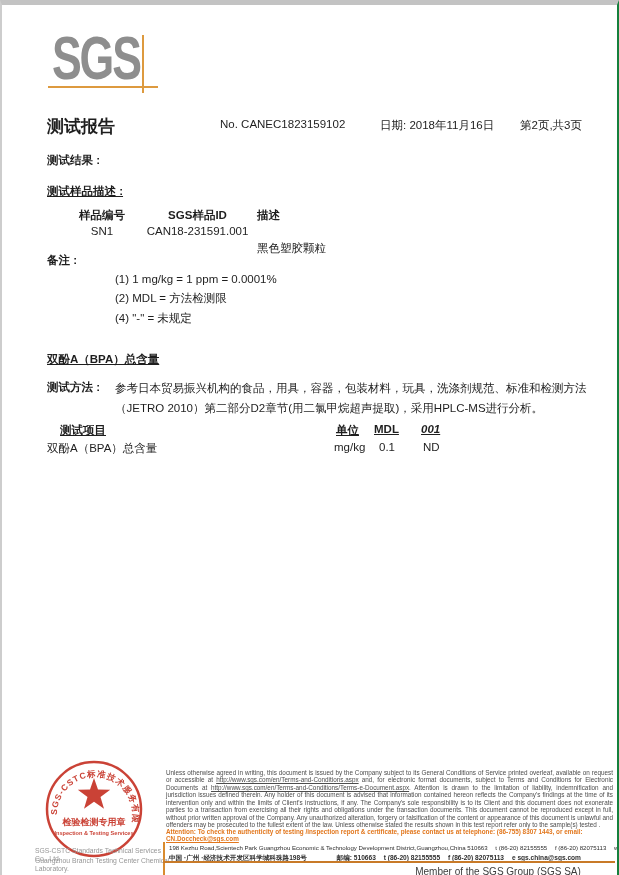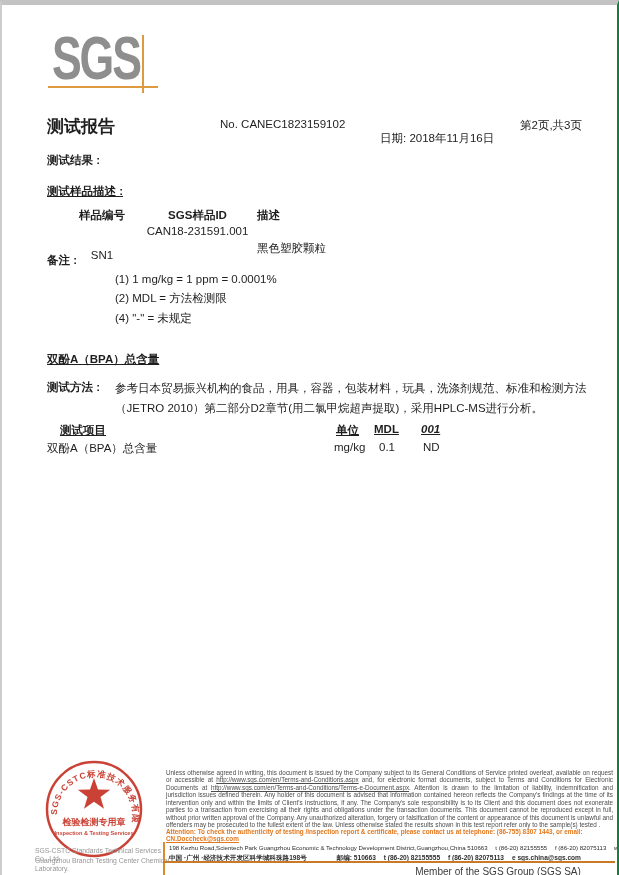--- a/index.html
+++ b/index.html
@@ -11,33 +11,33 @@
   }
   .abs{position:absolute;}
   
   .sgs-logo{left:50px;top:22px;font-size:62px;font-weight:bold;color:#8e8e8e;
     letter-spacing:-3px;transform:scaleX(0.72);transform-origin:left top;line-height:1;}
   .logo-hline{left:46px;top:81px;width:110px;height:2px;background:#dd9a3f;}
   .logo-vline{left:140px;top:30px;width:2px;height:58px;background:#dd9a3f;}
   
   .doc-title{left:45px;top:110px;font-size:17px;font-weight:bold;}
   .report-no{left:218px;top:113px;font-size:11.5px;}
-  .report-date{left:378px;top:113px;font-size:11.5px;margin-top:13px;}
+  .report-date{left:378px;top:113px;font-size:11.5px;}
   .page-indicator{left:518px;top:113px;font-size:11.5px;}
   
   .lbl{font-size:11.5px;font-weight:bold;}
   .results-label{left:45px;top:148px;}
   .sample-desc-label{left:45px;top:179px;text-decoration:underline;}
   .notes-label{left:45px;top:248px;}
   .method-label{left:45px;top:375px;}
   
   .st-h1{left:60px;top:203px;width:80px;text-align:center;}
   .st-h2{left:138px;top:203px;width:115px;text-align:center;}
   .st-h3{left:255px;top:203px;}
-  .st-v1{left:60px;top:220px;width:80px;text-align:center;margin-top:24px;}
+  .st-v1{left:60px;top:220px;width:80px;text-align:center;}
   .st-v2{left:138px;top:220px;width:115px;text-align:center;}
   .st-v3{left:255px;top:236px;}
   .cell{font-size:11.5px;}
   .cell.head{font-weight:bold;}
   
   .notes{left:113px;top:265px;font-size:11.5px;line-height:19.3px;}
   
   .bpa-heading{left:45px;top:347px;font-size:11.5px;font-weight:bold;text-decoration:underline;}
   .method-text{left:113px;top:374px;width:474px;font-size:11.5px;line-height:19.5px;}
   

